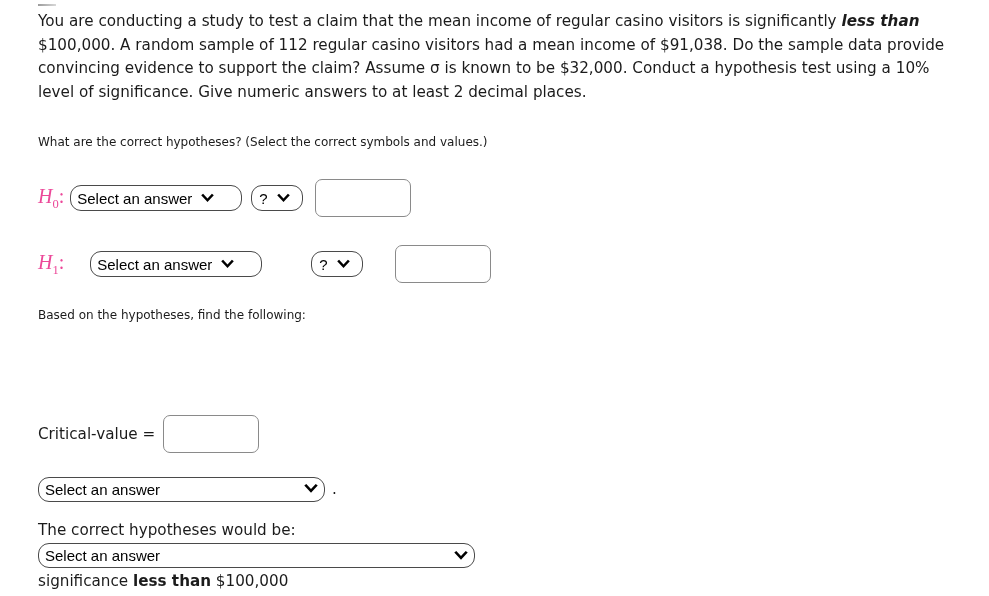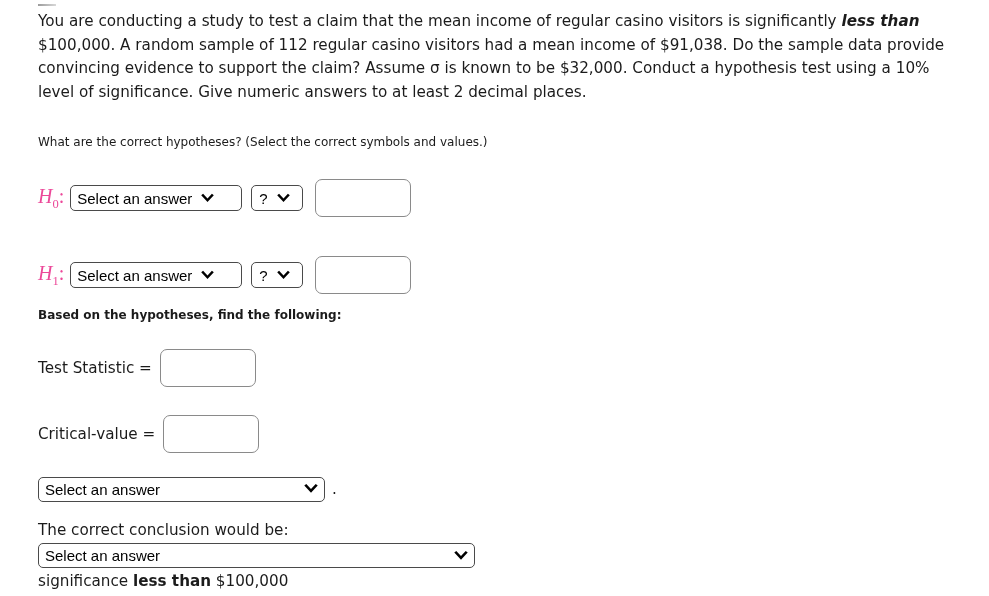--- a/index.html
+++ b/index.html
@@ -43,31 +43,31 @@
     font-style: italic;
   }
   .q-line {
     position: absolute;
     left: 38px;
     font-size: 12px;
     line-height: 22px;
     color: #1b1b1b;
   }
   #question-hypotheses { top: 131px; }
-  #question-based      { top: 304px; font-weight: bold; }
+  #question-based      { top: 304px; }
 
   .hyp-row {
     position: absolute;
     left: 38px;
     display: flex;
     align-items: center;
     height: 34px;
   }
   #hyp-row-0 { top: 181px; }
-  #hyp-row-1 { top: 258px; }
+  #hyp-row-1 { top: 247px; gap: 20px; }
 
   .hyp-label {
     font-family: Liberation Serif, serif;
     font-style: italic;
     font-size: 20px;
     color: #ec4899;
     margin-right: 6px;
     white-space: nowrap;
   }
   .hyp-label sub {
@@ -78,21 +78,21 @@
     font-style: normal;
   }
 
   
   .sel {
     box-sizing: border-box;
     display: inline-flex;
     align-items: center;
     background: #ffffff;
     border: 1.5px solid #4a4a4a;
-    border-radius: 5px;
+    border-radius: 11px;
     font-family: "Liberation Sans", sans-serif;
     font-size: 15px;
     color: #000;
     height: 26px;
     padding: 0 5px 0 6px;
     white-space: nowrap;
     cursor: default;
   }
   .sel .sel-text {
     flex: 0 0 auto;
@@ -259,44 +259,40 @@
             <path d="M1.2 2.2 L7.5 9.0 L13.8 2.2 L11.9 0.8 L7.5 5.6 L3.1 0.8 Z" fill="#000"></path>
           </svg>
       </span>
     </span>
 
     <input class="tinput" type="text" value="" style="">
   </div>
 
   <div class="q-line" id="question-based">Based on the hypotheses, find the following:</div>
 
-  <div class="answer-row" id="row-test-statistic">
-    <span class="answer-label">Test Statistic =</span>
-    <input class="tinput" type="text" value="" style="">
-  </div>
 
   <div class="answer-row" id="row-critical-value">
     <span class="answer-label">Critical-value =</span>
     <input class="tinput" type="text" value="" style="">
   </div>
 
   <div id="row-decision">
     <span class="sel sel-decision grow">
       <span class="sel-text">Select an answer</span>
       <span class="chev">
         <svg width="16" height="12" viewBox="0 0 15 11" aria-hidden="true">
             <path d="M1.2 2.2 L7.5 9.0 L13.8 2.2 L11.9 0.8 L7.5 5.6 L3.1 0.8 Z" fill="#000"></path>
           </svg>
       </span>
     </span>
     <span class="period">.</span>
   </div>
 
   <div id="conclusion-block">
-    <div id="conclusion-lead">The correct conclusion would be:</div>
+    <div id="conclusion-lead">The correct hypotheses would be:</div>
     <div id="conclusion-line">
       <span class="sel sel-conclusion grow">
         <span class="sel-text">Select an answer</span>
         <span class="chev">
           <svg width="16" height="12" viewBox="0 0 15 11" aria-hidden="true">
               <path d="M1.2 2.2 L7.5 9.0 L13.8 2.2 L11.9 0.8 L7.5 5.6 L3.1 0.8 Z" fill="#000"></path>
             </svg>
         </span>
       </span>
     </div>

